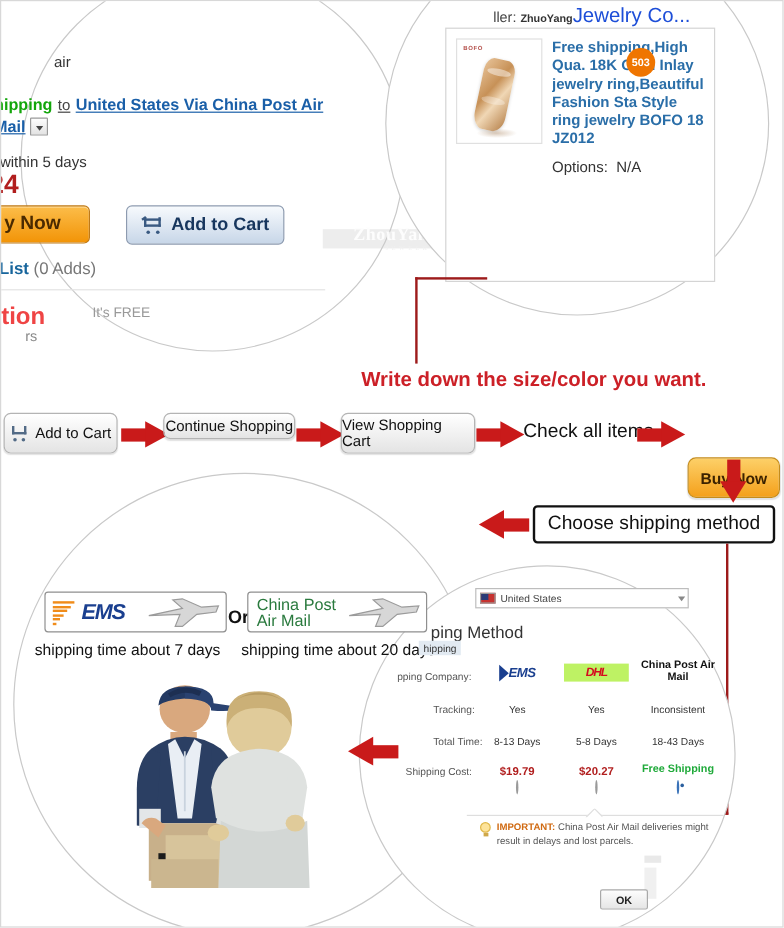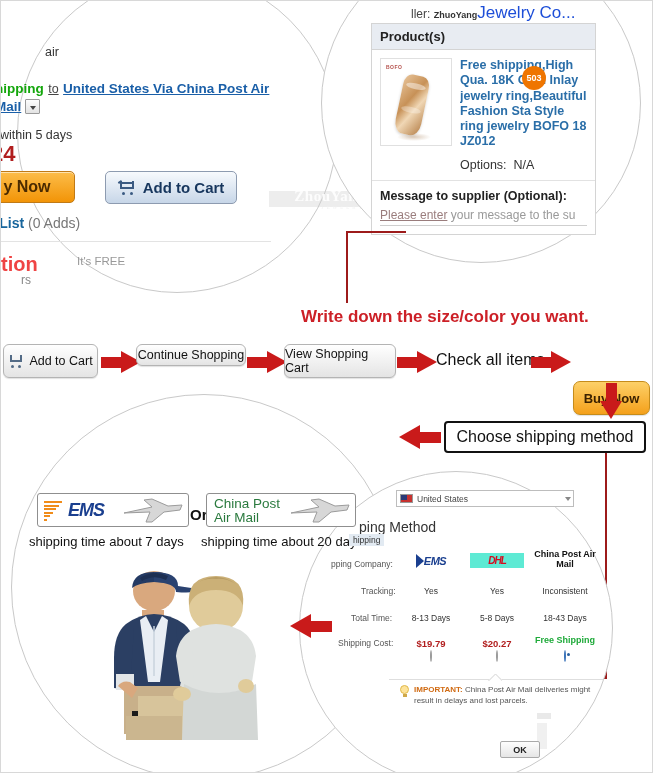--- a/index.html
+++ b/index.html
@@ -253,38 +253,38 @@
   #country-sel .nm { font-size:8.5px; color:#444; }
   #country-sel .caret { margin-left:auto; margin-right:2px; width:0;height:0;
         border-left:3px solid transparent;border-right:3px solid transparent;
         border-top:4px solid #888; }
 
   #lbl-method { left:358px; top:518px; font-weight:normal; font-size:14px; color:#333;}
   #chip-shipping { left:348px; top:533px; padding:1px 4px; background:#e2eaf2;
                    font-size:8.5px; color:#333; }
   #lbl-company { left:330px; top:558px; }
   #lbl-track   { left:360px; top:585px; }
-  #lbl-time    { left:350px; top:612px; }
+  #lbl-time    { left:360px; top:612px; }
   #lbl-cost    { left:337px; top:637px; }
 
   .col { position:absolute; text-align:center; font-size:8.5px; }
   #c1 { left:400px; width:60px; }
   #c2 { left:466px; width:60px; }
   #c3 { left:530px; width:68px; }
 
   .ems-mini {
     width:46px; height:15px; margin:0 auto; position:relative;
     display:flex; align-items:center; justify-content:center;
   }
   .ems-mini .tri { width:0;height:0;border-left:8px solid #1a3f8f;
     border-top:7px solid transparent;border-bottom:7px solid transparent;}
   .ems-mini .tx { font-style:italic; font-weight:bold; font-size:11px;
     color:#1a3f8f; letter-spacing:-.5px;}
   .dhl-mini {
-    width:54px; height:15px; margin:0 auto; background:#5eead4;
+    width:54px; height:15px; margin:0 auto; background:#bef264;
     display:flex; align-items:center; justify-content:center;
     font-style:italic; font-weight:bold; font-size:10px; color:#d50c1f;
     letter-spacing:-1px;
   }
   .cp-mini { font-size:9px; font-weight:bold; color:#111; line-height:1.15; }
   .val { font-size:8.5px; color:#333; }
   .cost-red { font-size:9.5px; color:#b11e1e; font-weight:bold; }
   .cost-free { font-size:9px; color:#1faa3a; font-weight:bold; line-height:1.1; }
 
   .radio { width:9px; height:9px; border:1px solid #9a9a9a; border-radius:50%;
@@ -365,40 +365,33 @@
 </div>
 
 <div class="lens" id="tr-lens"></div>
 
 <div class="abs seller-line">
   <span>ller:</span>
   <span class="nm">ZhuoYang</span><span class="co">Jewelry Co...</span>
 </div>
 
 <div class="abs" id="prodbox">
-  <div class="hdr">Product(s)</div>
   <div class="prow">
     <div class="thumb">
       <span class="logo">BOFO</span>
       <span class="ring"></span>
       <span class="ring-shadow"></span>
     </div>
     <div style="position:relative;flex:1;min-width:0;">
       <div class="badge503">503</div>
       <div class="ptitle">Free shipping,High Qua. 18K Gold Inlay jewelry ring,Beautiful Fashion Sta Style ring jewelry BOFO 18 JZ012</div>
       <div class="popts">
         <span class="lbl">Options:</span>
         &nbsp;<span>N/A</span>
       </div>
-    </div>
-  </div>
-  <div class="msgsec">
-    <div class="t">Message to supplier (Optional):</div>
-    <div class="msginput">
-      <u>Please enter</u><span> your message to the su</span>
     </div>
   </div>
 </div>
 
 <div class="abs" id="bracket-top"></div>
 <div class="abs" id="bracket"></div>
 <div class="abs" id="write-note">Write down the size/color you want.</div>
 
 <div class="flowbtn" id="fb1">
   <span class="cart-ico2">

